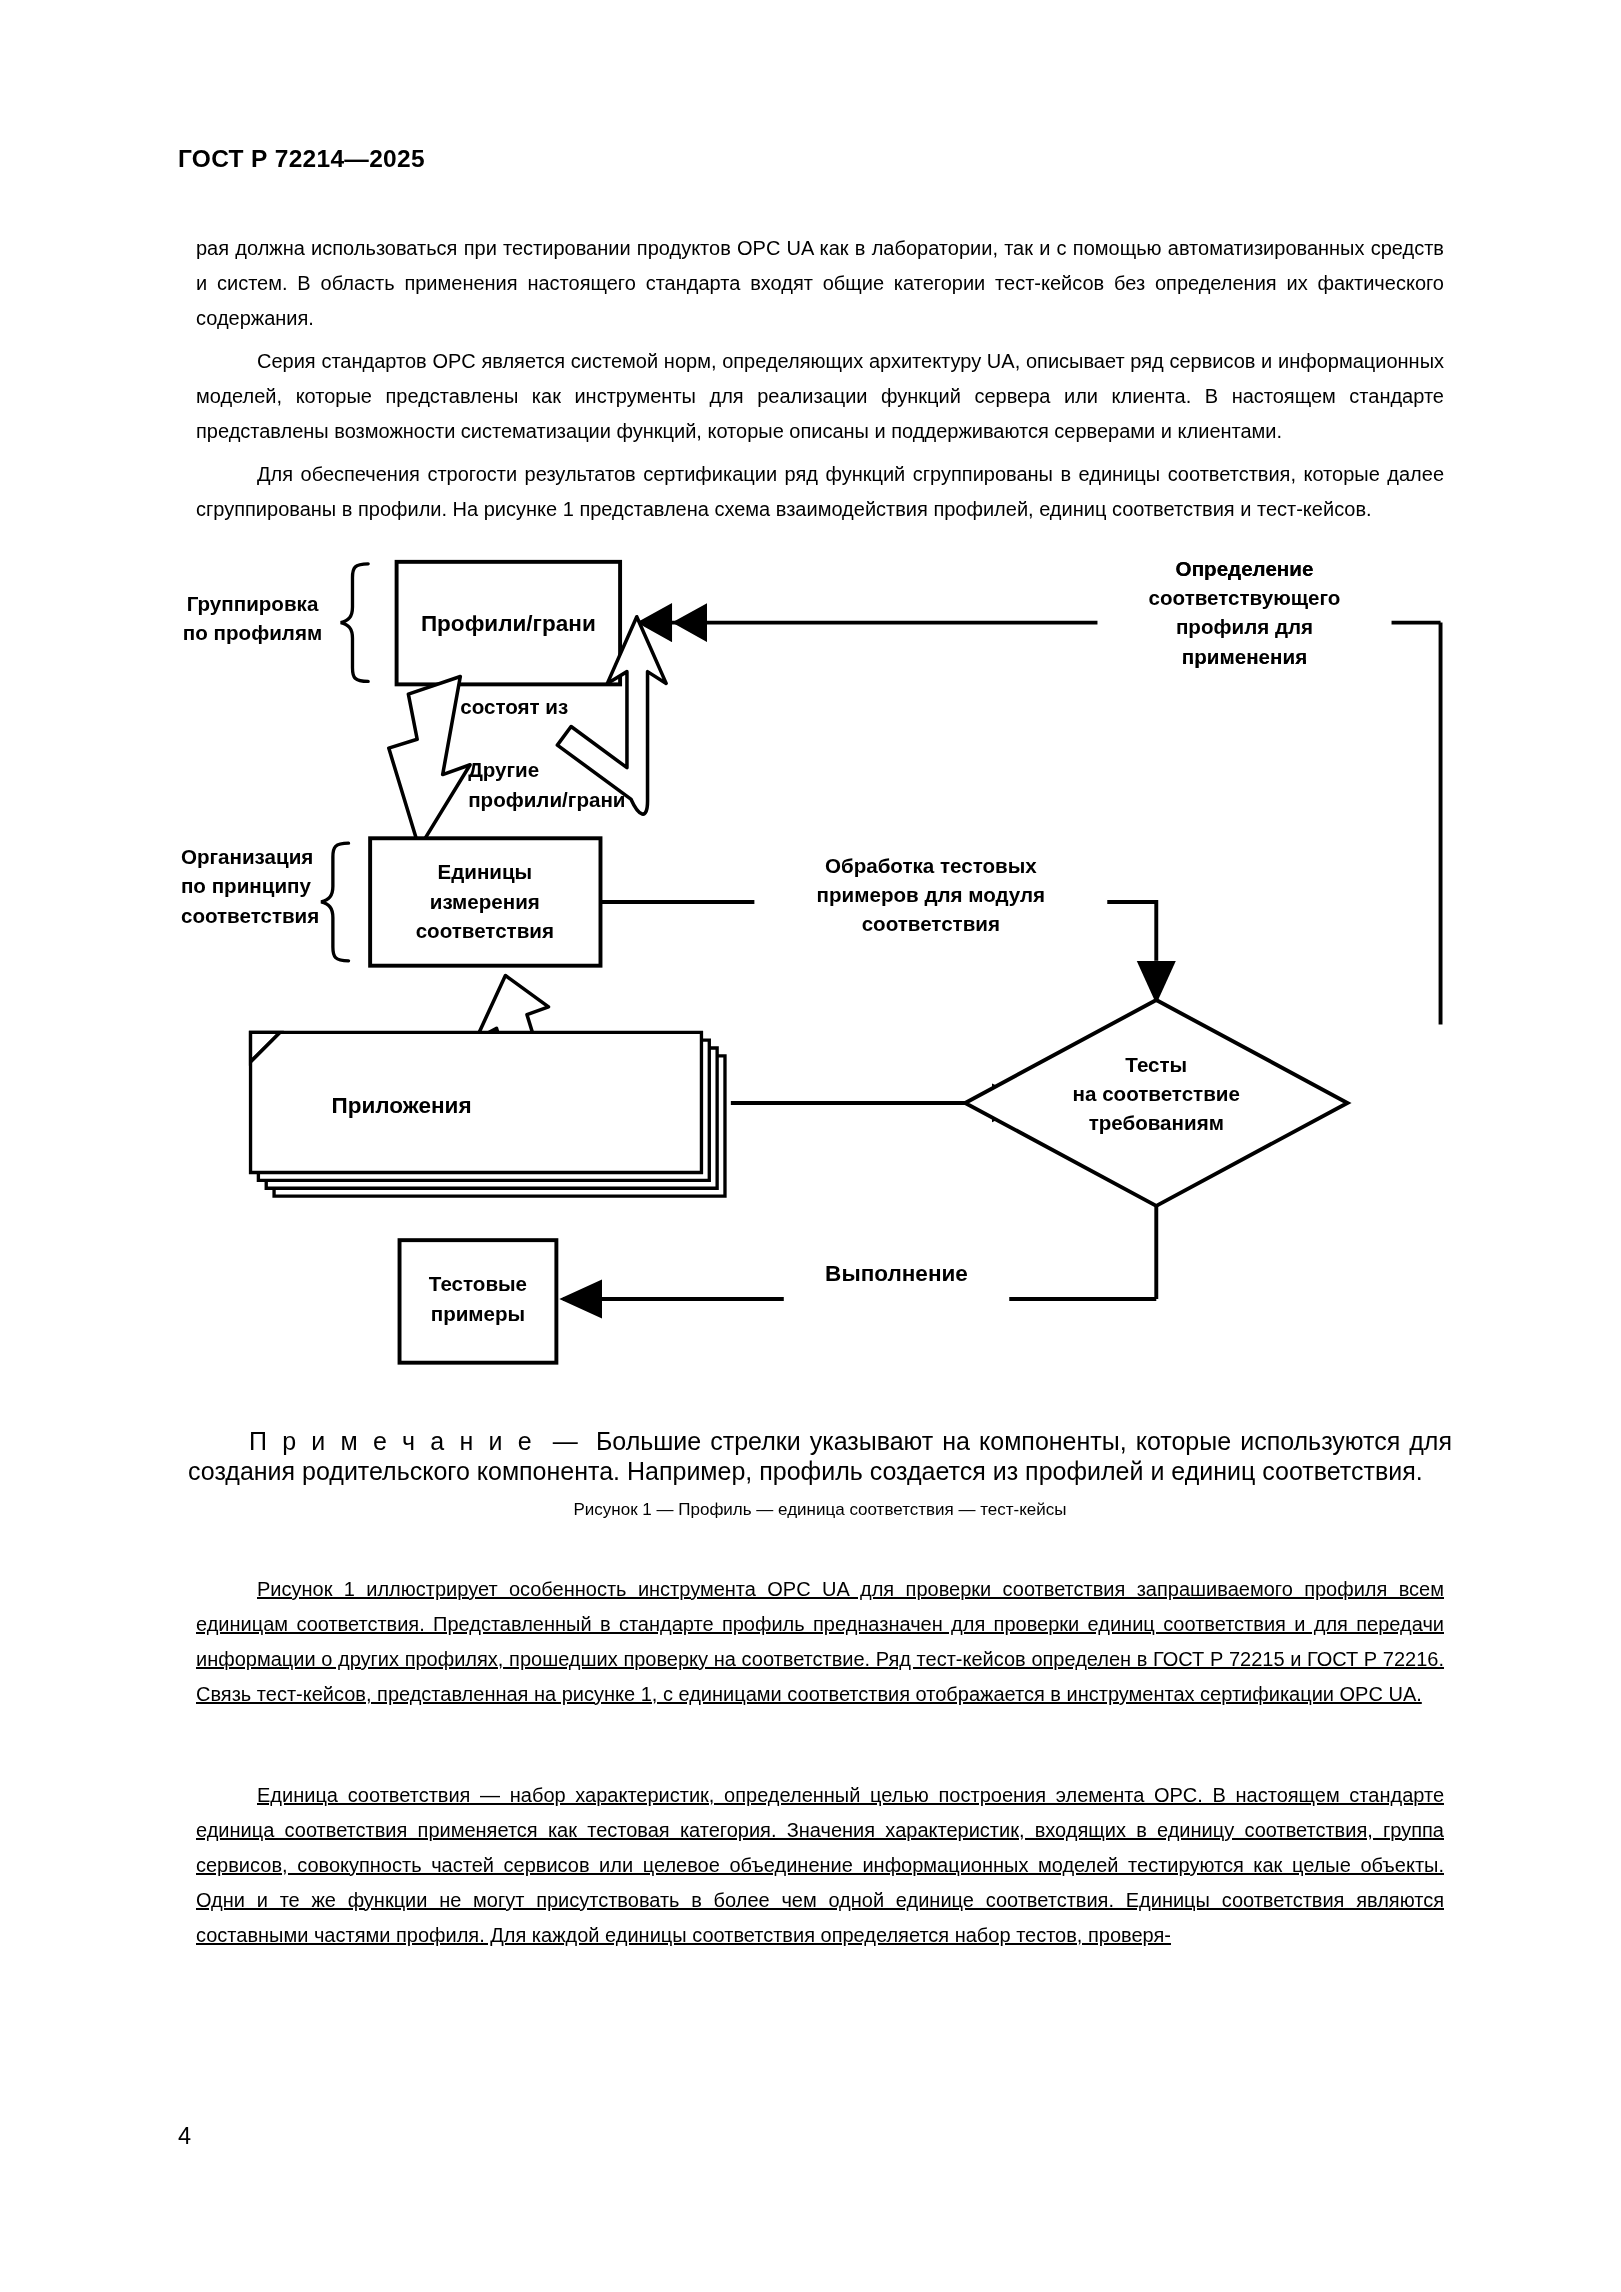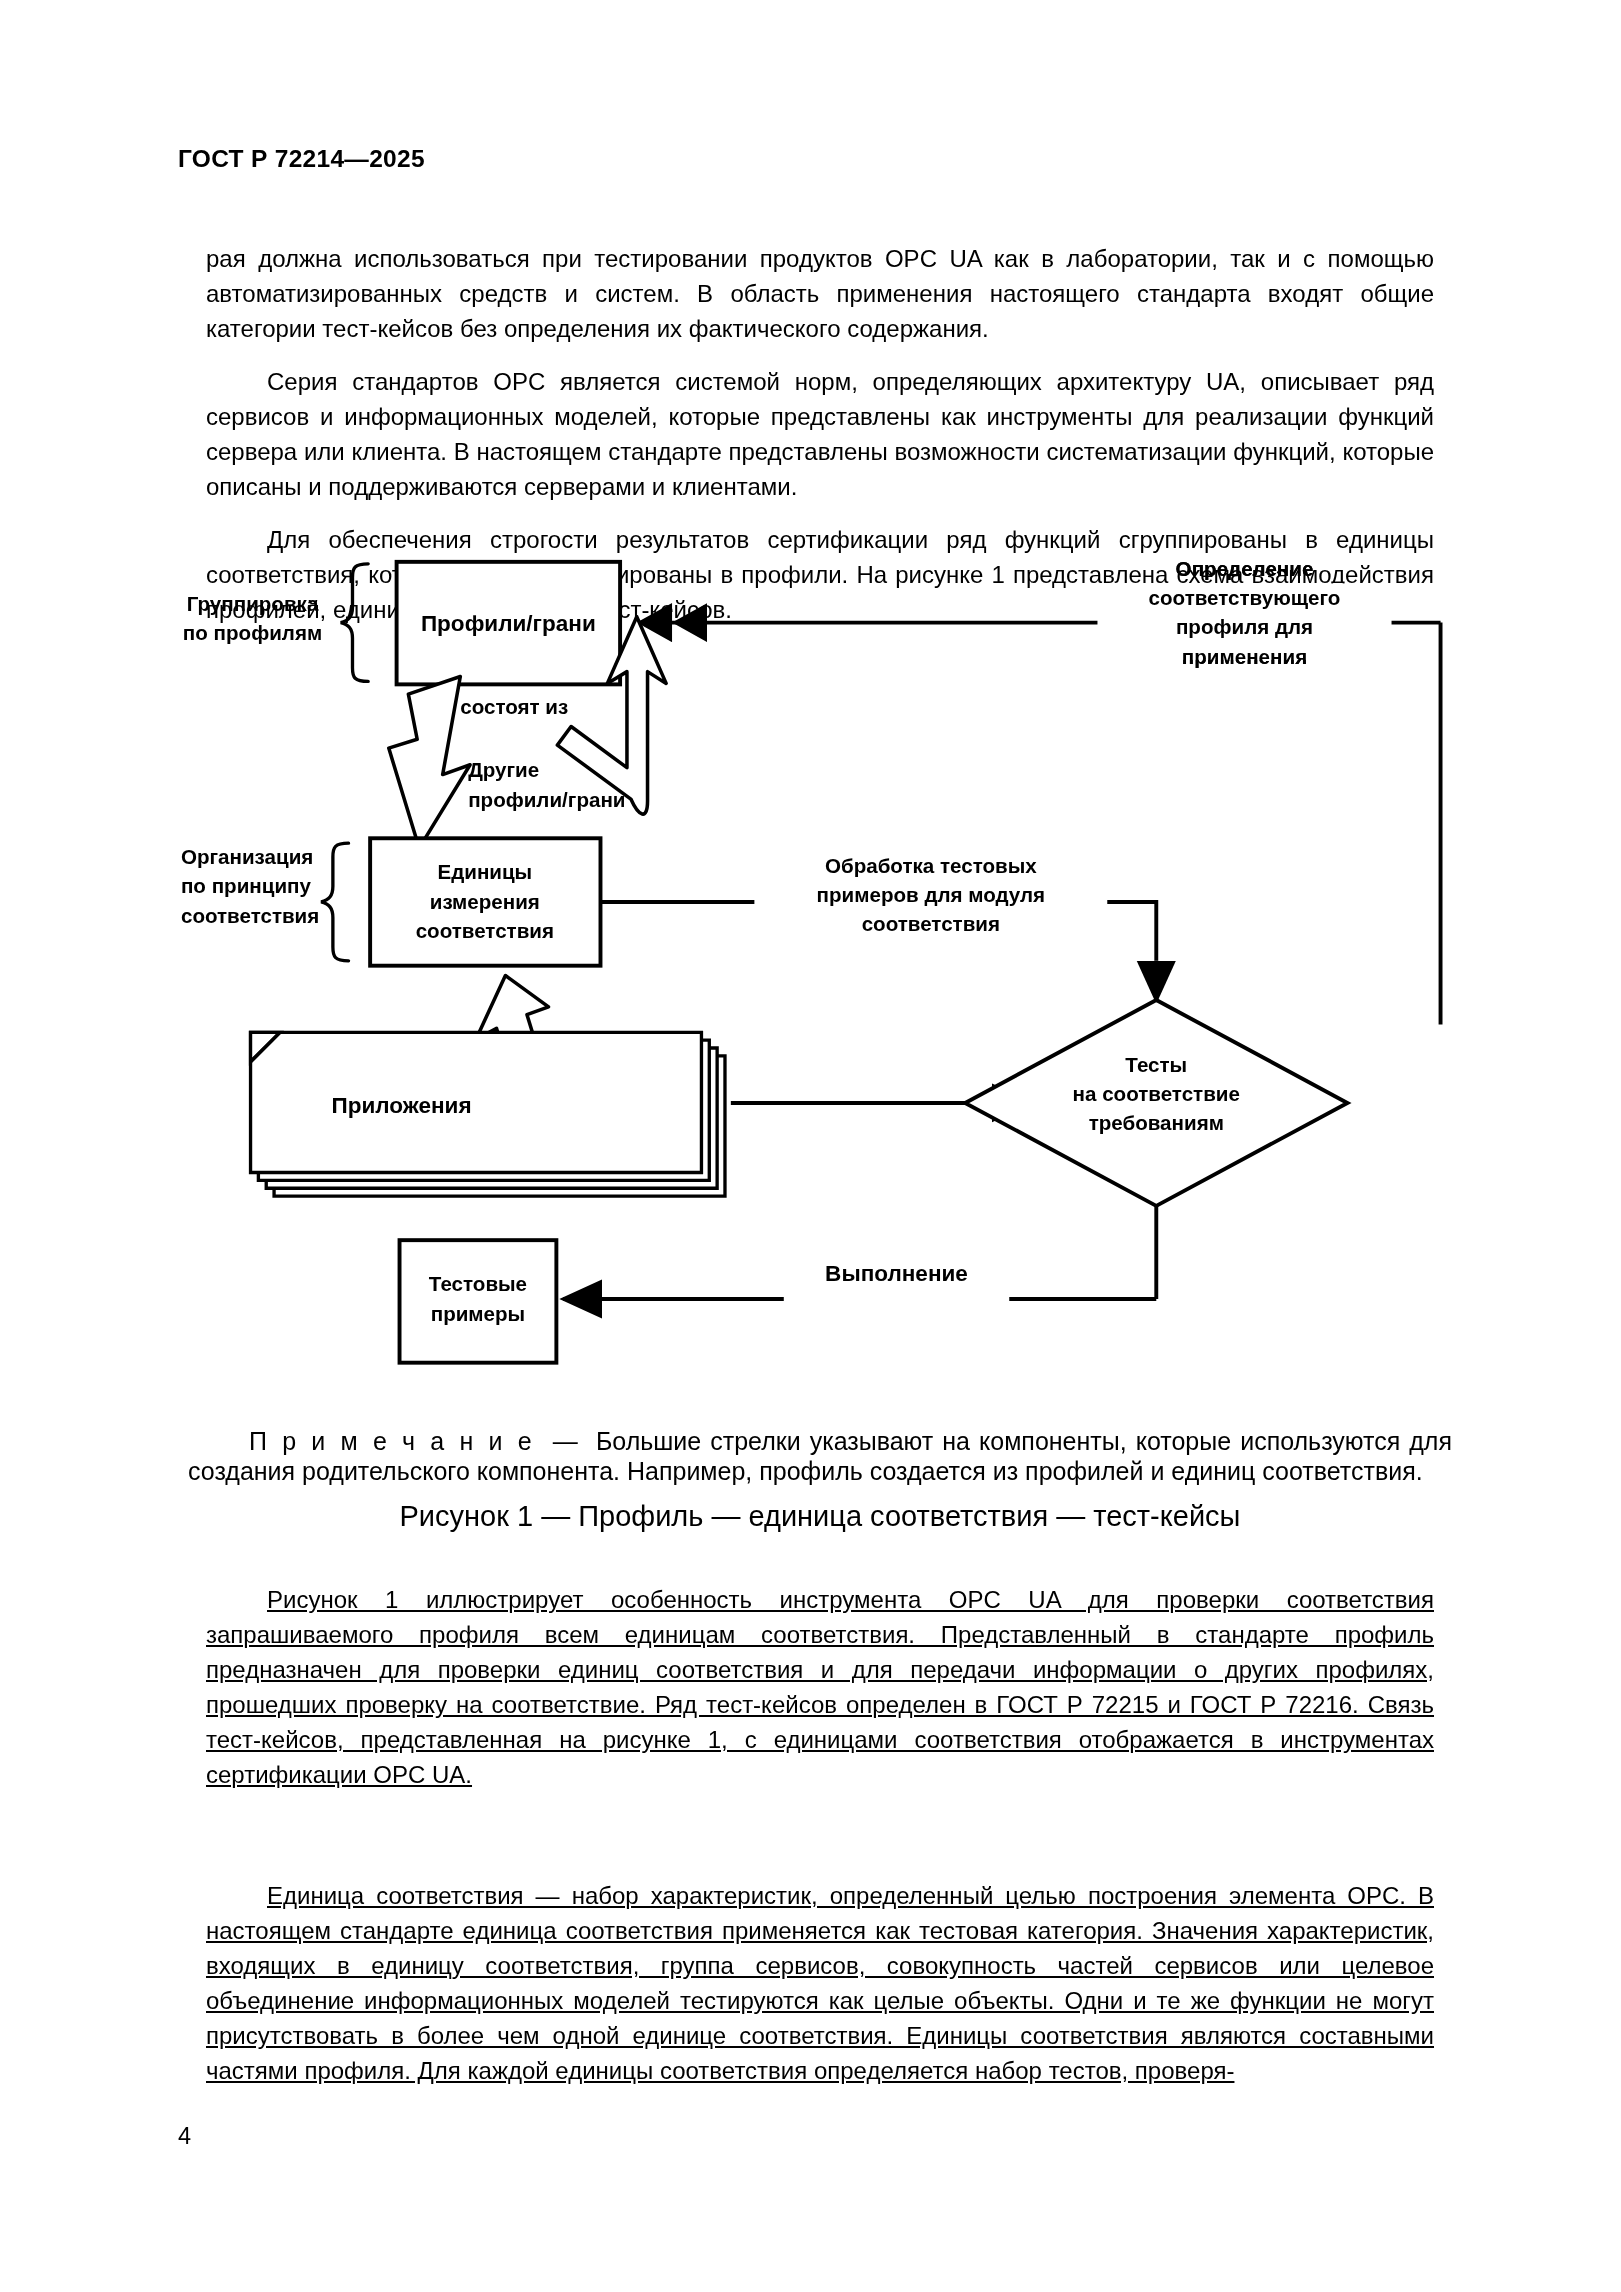--- a/index.html
+++ b/index.html
@@ -29,22 +29,22 @@
     font-weight: bold;
     letter-spacing: 0.3px;
   }
   .text-col {
     position: absolute;
     left: 188px;
     top: 223px;
     width: 1264px;
   }
   p.body-par {
-    margin: 18px;
-    font-size: 24px;
+    margin: 8px;
+    font-size: 20px;
     line-height: 35px;
     text-align: justify;
     text-indent: 61px;
     hyphens: manual;
   }
   p.body-par.no-indent { text-indent: 0; }
   .sec-head {
     margin: 0;
     font-size: 24px;
     line-height: 35px;
@@ -64,21 +64,21 @@
   }
   .note .lbl {
     letter-spacing: 3.1px;
   }
   .fig-caption {
     position: absolute;
     left: 188px;
     top: 1500px;
     width: 1264px;
     text-align: center;
-    font-size: 29px;
+    font-size: 17px;
   }
   .page-number {
     position: absolute;
     left: 178px;
     top: 2123px;
     font-size: 23.5px;
   }
   .figure {
     position: absolute;
     left: 176px;

